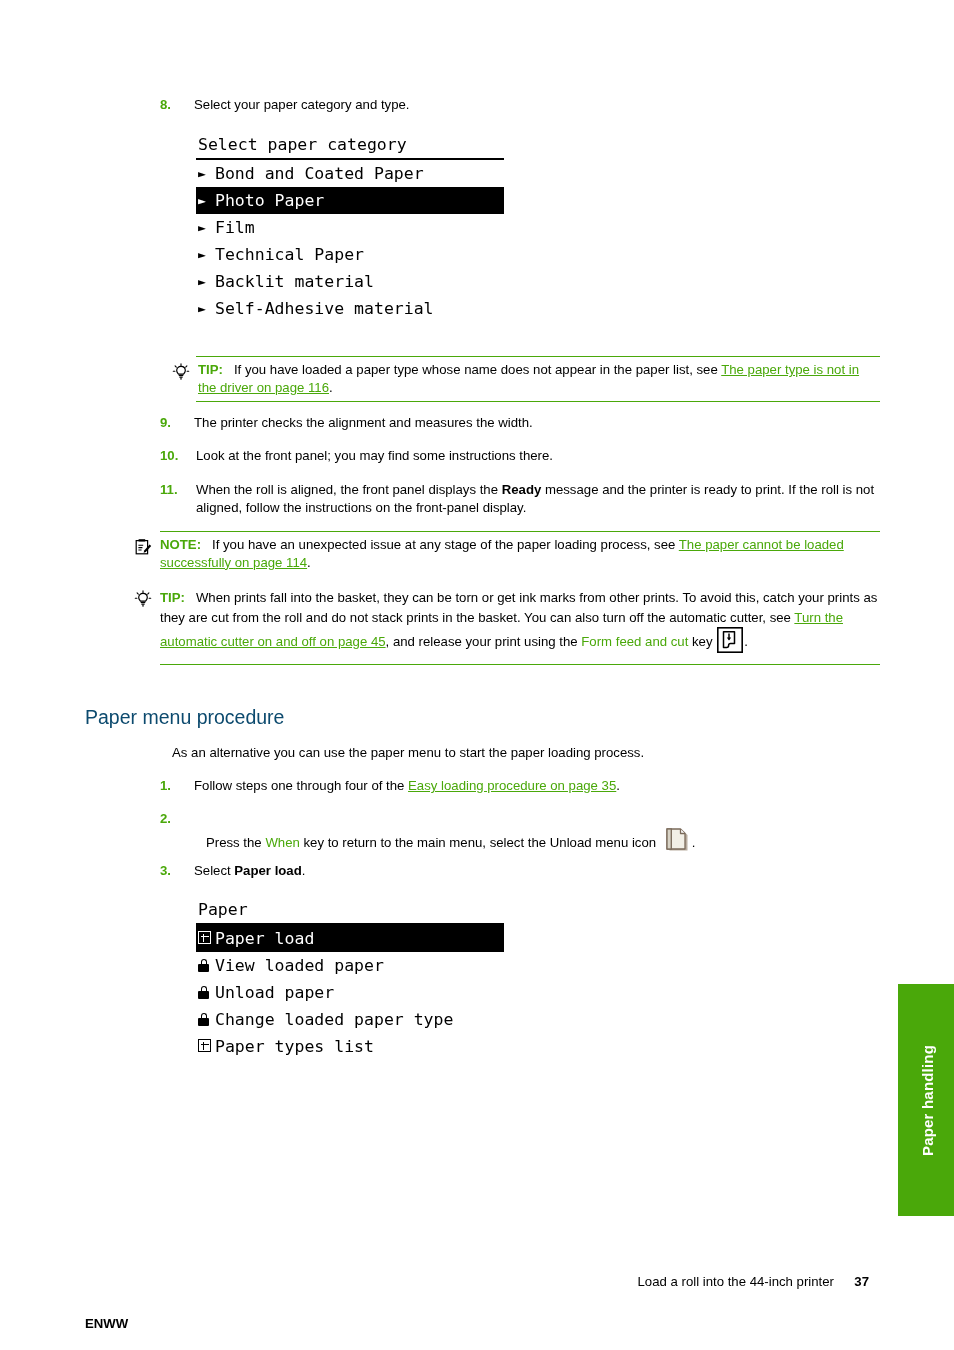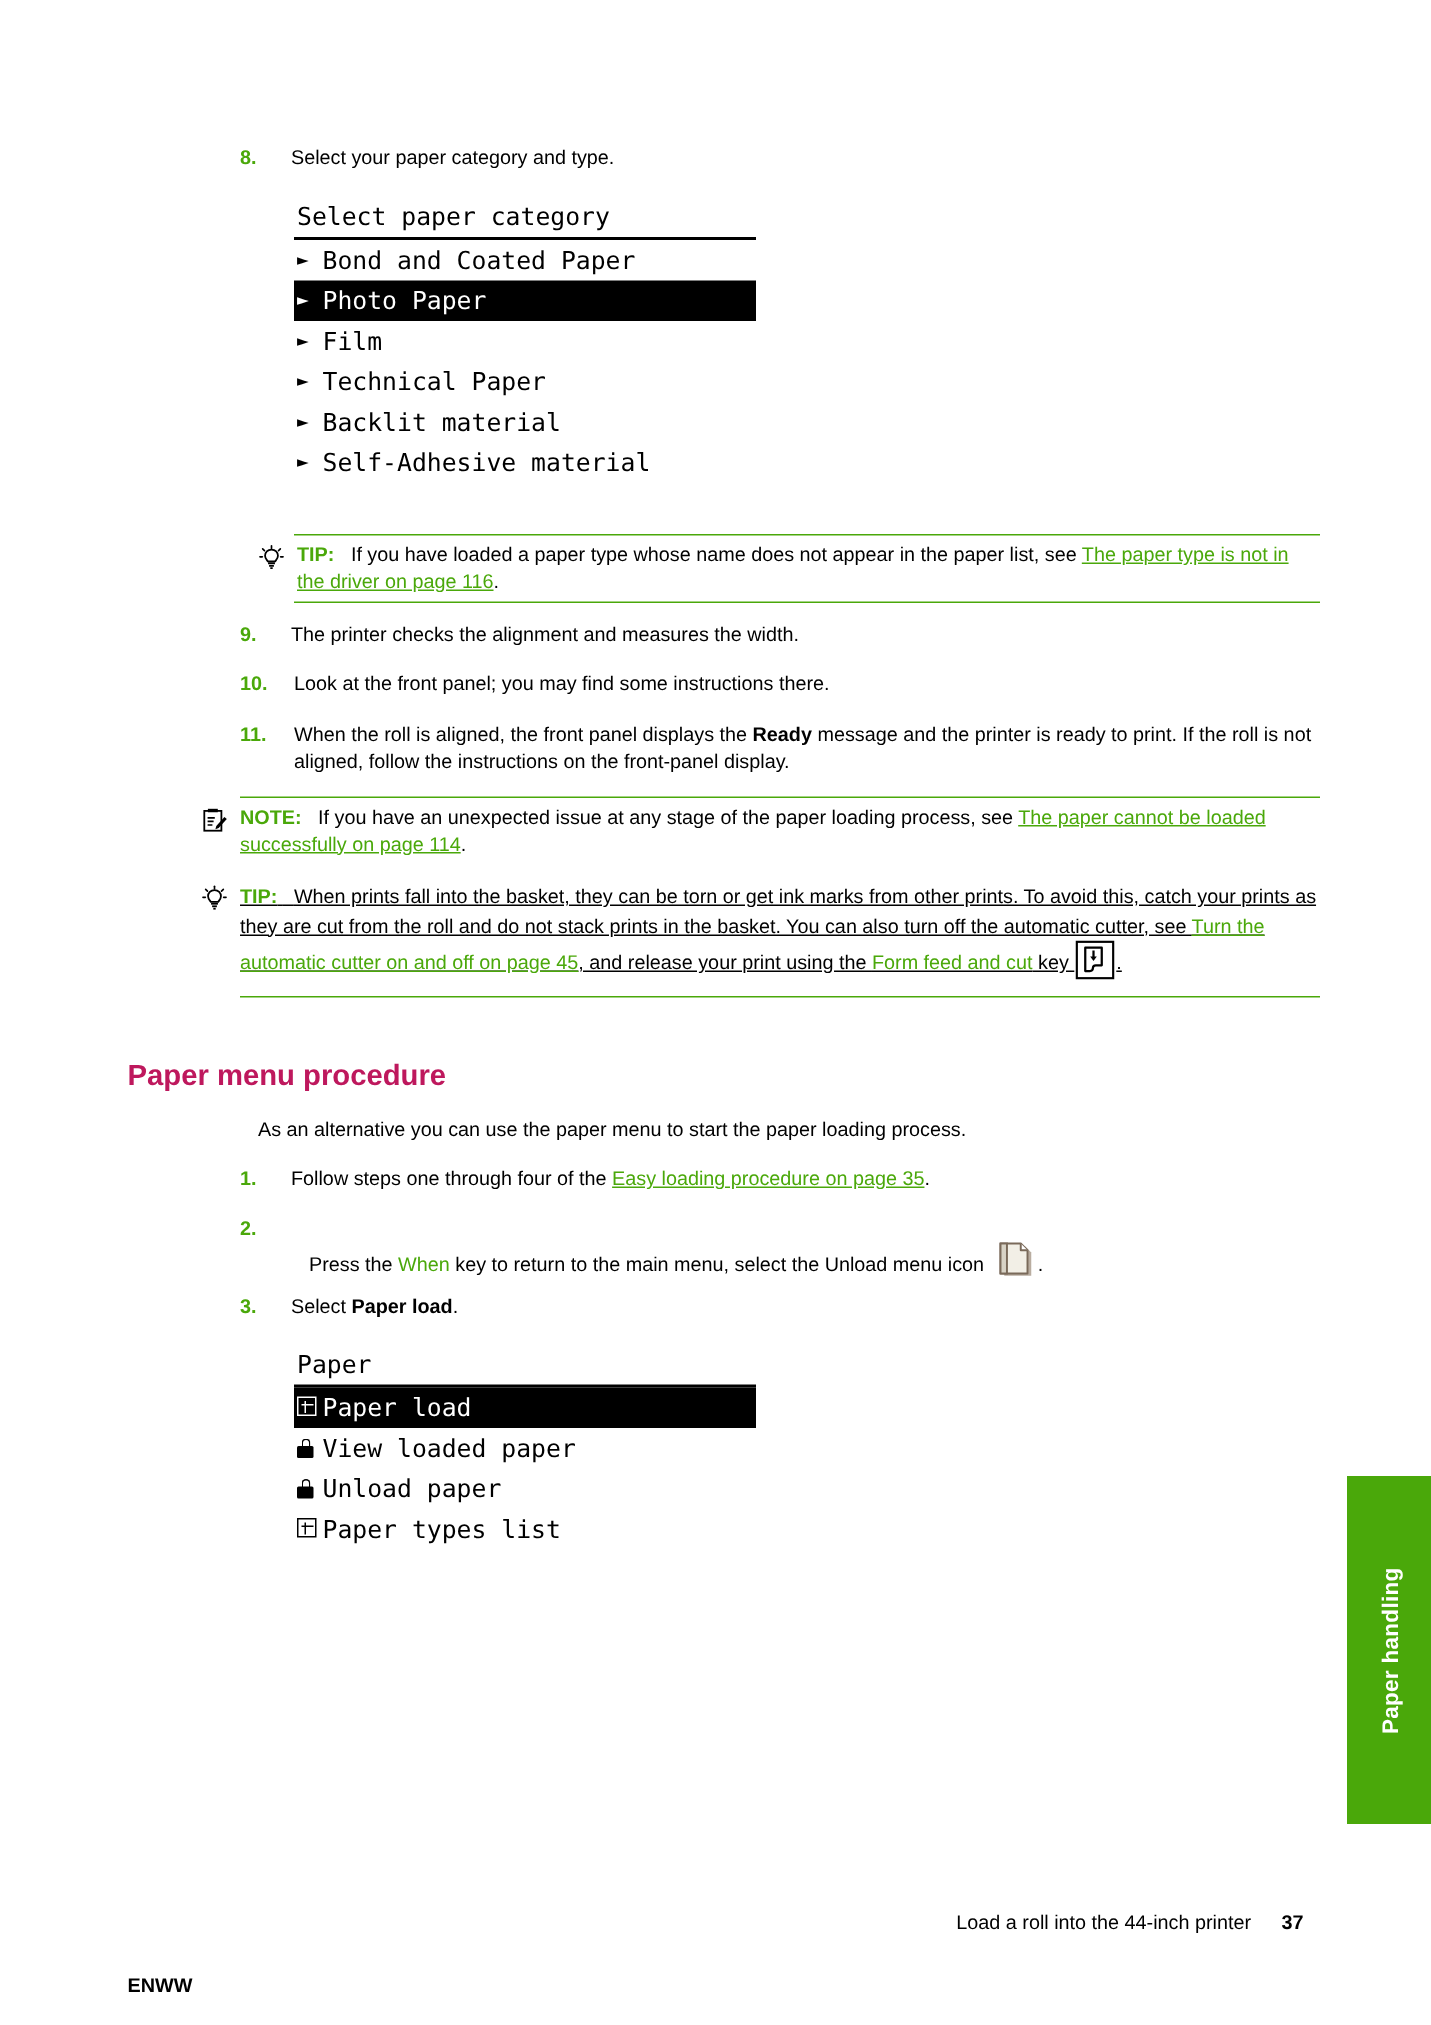--- a/index.html
+++ b/index.html
@@ -170,22 +170,22 @@
   }
   .admon-label {
     color: #4aa80a;
     font-weight: bold;
     text-align: center;
   }
 
   
   .h2 {
     position: absolute;
-    color: #be185d;
-    font-weight: bold;
+    color: #0c4a6e;
+    font-weight: normal;
     font-size: 19.5px;
     line-height: 24px;
   }
 
   
   #side-tab {
     position: absolute;
     background: #4aa80a;
     display: flex;
     align-items: center;
@@ -317,21 +317,21 @@
             <path d="M13.7 4.1 L14.9 2.9"></path>
             <path d="M2.9 8.2 H1.3"></path>
             <path d="M15.1 8.2 H16.7"></path>
           </g>
           <path d="M9 3.4 C6.4 3.4 4.7 5.2 4.7 7.5 C4.7 9.2 5.9 10.3 6.5 11.2 L11.5 11.2 C12.1 10.3 13.3 9.2 13.3 7.5 C13.3 5.2 11.6 3.4 9 3.4 Z" fill="none" stroke="#000" stroke-width="1.2"></path>
           <path d="M6.7 12.5 H11.3" stroke="#000" stroke-width="1.2"></path>
           <path d="M7.4 14.2 H10.6" stroke="#000" stroke-width="1.2"></path>
           <path d="M8.2 15.8 H9.8" stroke="#000" stroke-width="1.2"></path>
         </svg>
       </div>
-      <div class="admon-text" style="line-height:19.5px;text-decoration:underline;">
+      <div class="admon-text" style="line-height:19.5px;">
         <span class="admon-label">TIP:</span>
         <span>&nbsp;&nbsp;</span><span>When prints fall into the basket, they can be torn or get ink marks from other prints. To avoid this, catch your prints as they are cut from the roll and do not stack prints in the basket. You can also turn off the automatic cutter, see </span><span class="xref">Turn the automatic cutter on and off on page 45</span><span>, and release your print using the </span><span class="uiref">Form feed and cut</span><span> key </span><span style="display:inline-block; vertical-align:-7px; margin:0 1px;">
           <svg width="26" height="26" viewBox="0 0 26 26">
             <rect x="0.8" y="0.8" width="24.4" height="24.4" fill="#fff" stroke="#000" stroke-width="1.6"></rect>
             <path d="M6.5 4.8 L17.5 4.8 L17.5 16.5 L13.5 16.5 C12.2 16.5 11.6 17.2 11.6 18.4 C11.6 19.6 10.9 20.4 9.6 20.4 L6.5 20.4 Z" fill="none" stroke="#000" stroke-width="1.5" stroke-linejoin="round"></path>
             <path d="M12.0 6.6 V12.4" stroke="#000" stroke-width="1.5"></path>
             <path d="M12.0 13.6 L9.8 10.6 L14.2 10.6 Z" fill="#000"></path>
           </svg>
         </span><span>.</span>
       </div>
@@ -375,20 +375,24 @@
     </div>
     <div class="lcd-row">
       <span class="lcd-ico"><span class="ico-lock"><span class="shackle"></span><span class="body"></span></span></span>
       <span>View loaded paper</span>
     </div>
     <div class="lcd-row">
       <span class="lcd-ico"><span class="ico-lock"><span class="shackle"></span><span class="body"></span></span></span>
       <span>Unload paper</span>
     </div>
     <div class="lcd-row">
+      <span class="lcd-ico"><span class="ico-lock"><span class="shackle"></span><span class="body"></span></span></span>
+      <span>Change loaded paper type</span>
+    </div>
+    <div class="lcd-row">
       <span class="lcd-ico"><span class="ico-plusbox"></span></span>
       <span>Paper types list</span>
     </div>
   </div>
 
   <div id="side-tab" style="left:898px; top:984px; width:60px; height:232px;">
     <div class="tab-label">Paper handling</div>
   </div>
 
   <div class="footer-text bold" style="left:85px; top:1315px;text-align:right;">ENWW</div>

